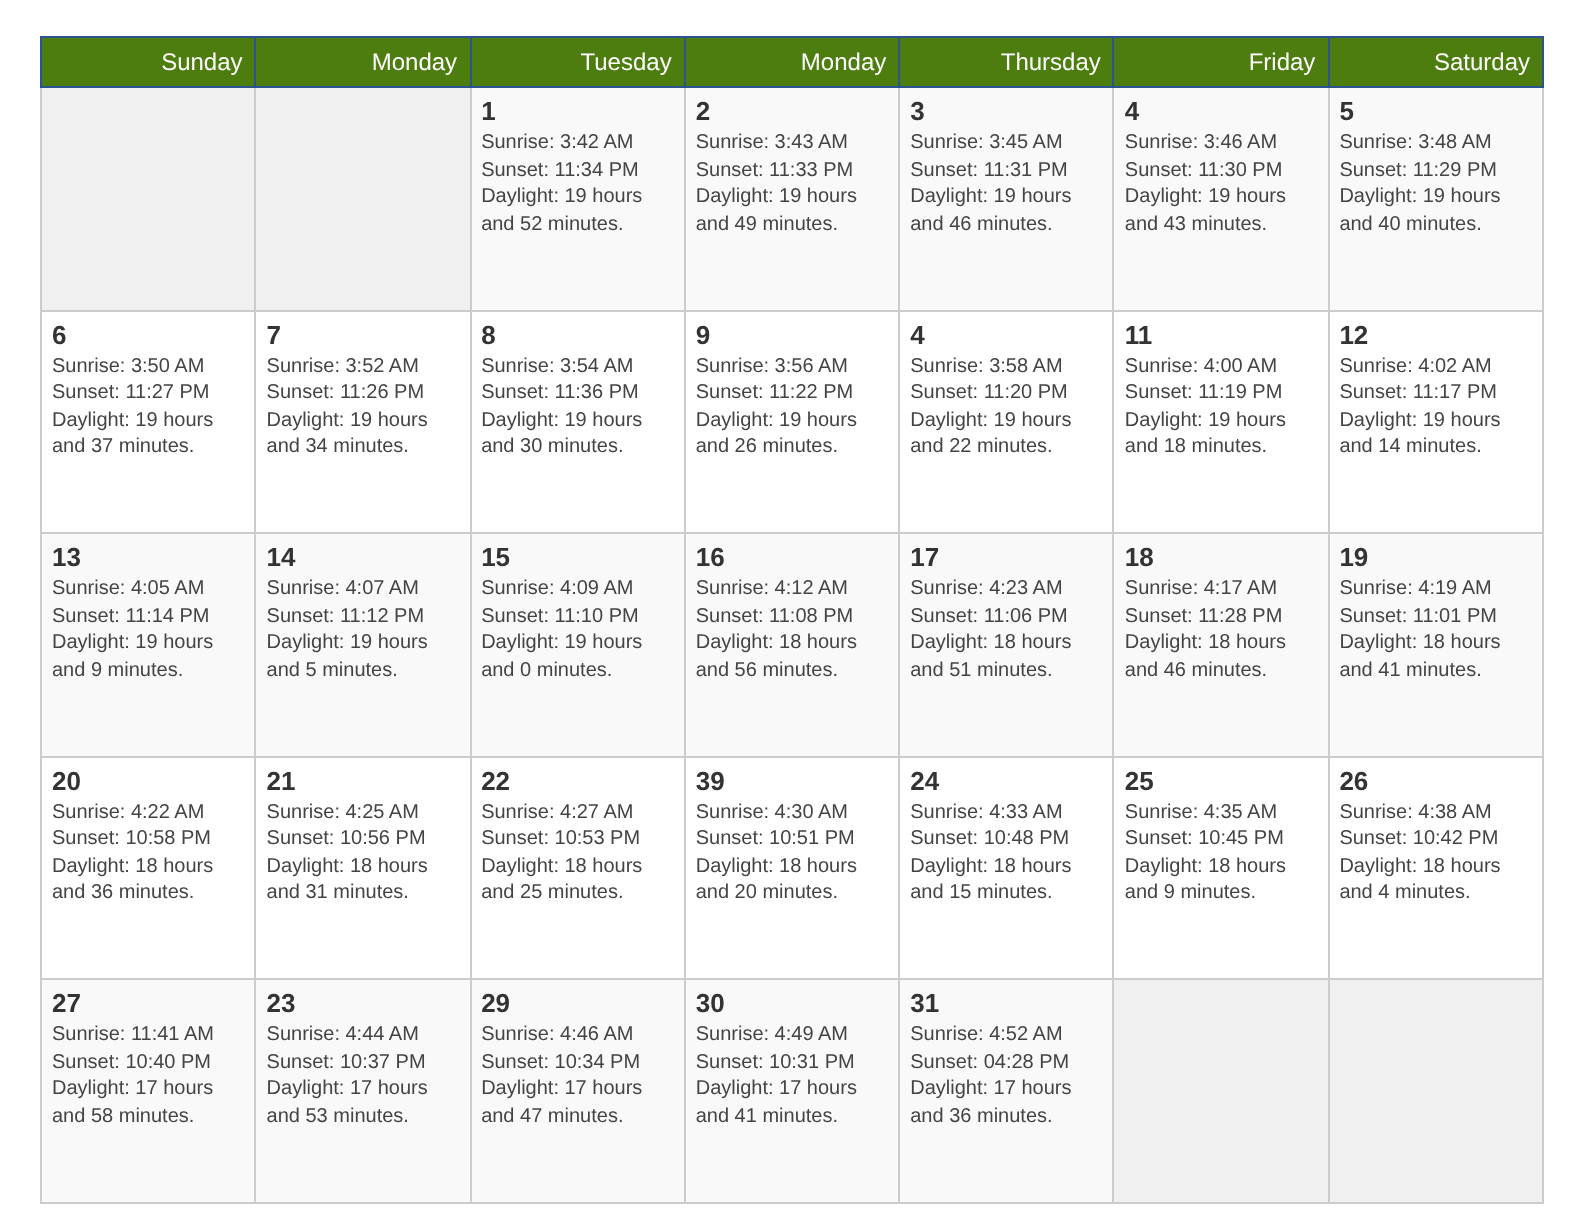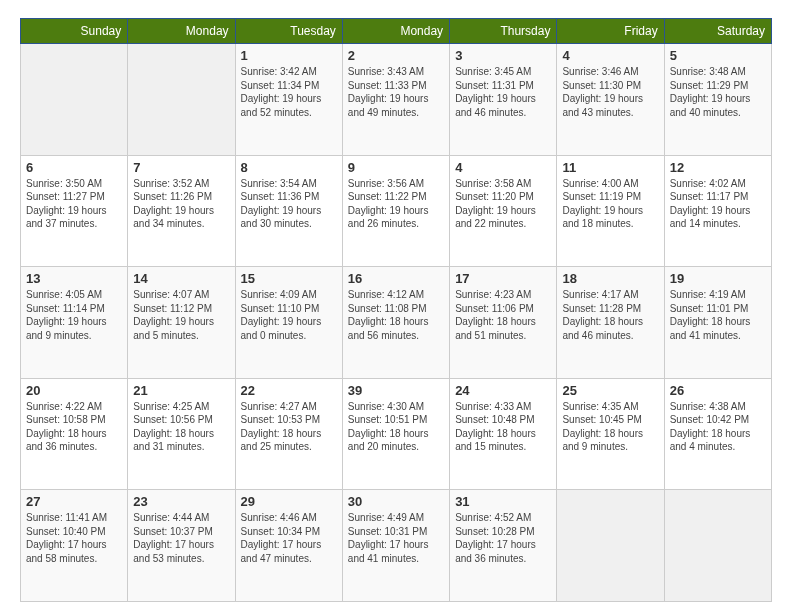--- a/index.html
+++ b/index.html
@@ -336,21 +336,21 @@
           <td>
             <span class="day-number">30</span>
             <div class="day-info">Sunrise: 4:49 AM
 Sunset: 10:31 PM
 Daylight: 17 hours
 and 41 minutes.</div>
           </td>
           <td>
             <span class="day-number">31</span>
             <div class="day-info">Sunrise: 4:52 AM
-Sunset: 10:28 PM
+Sunset: 04:28 PM
 Daylight: 17 hours
 and 36 minutes.</div>
           </td>
           <td class="empty-cell"></td>
           <td class="empty-cell"></td>
         </tr>
       </tbody>
   </table>
 </div>
 

